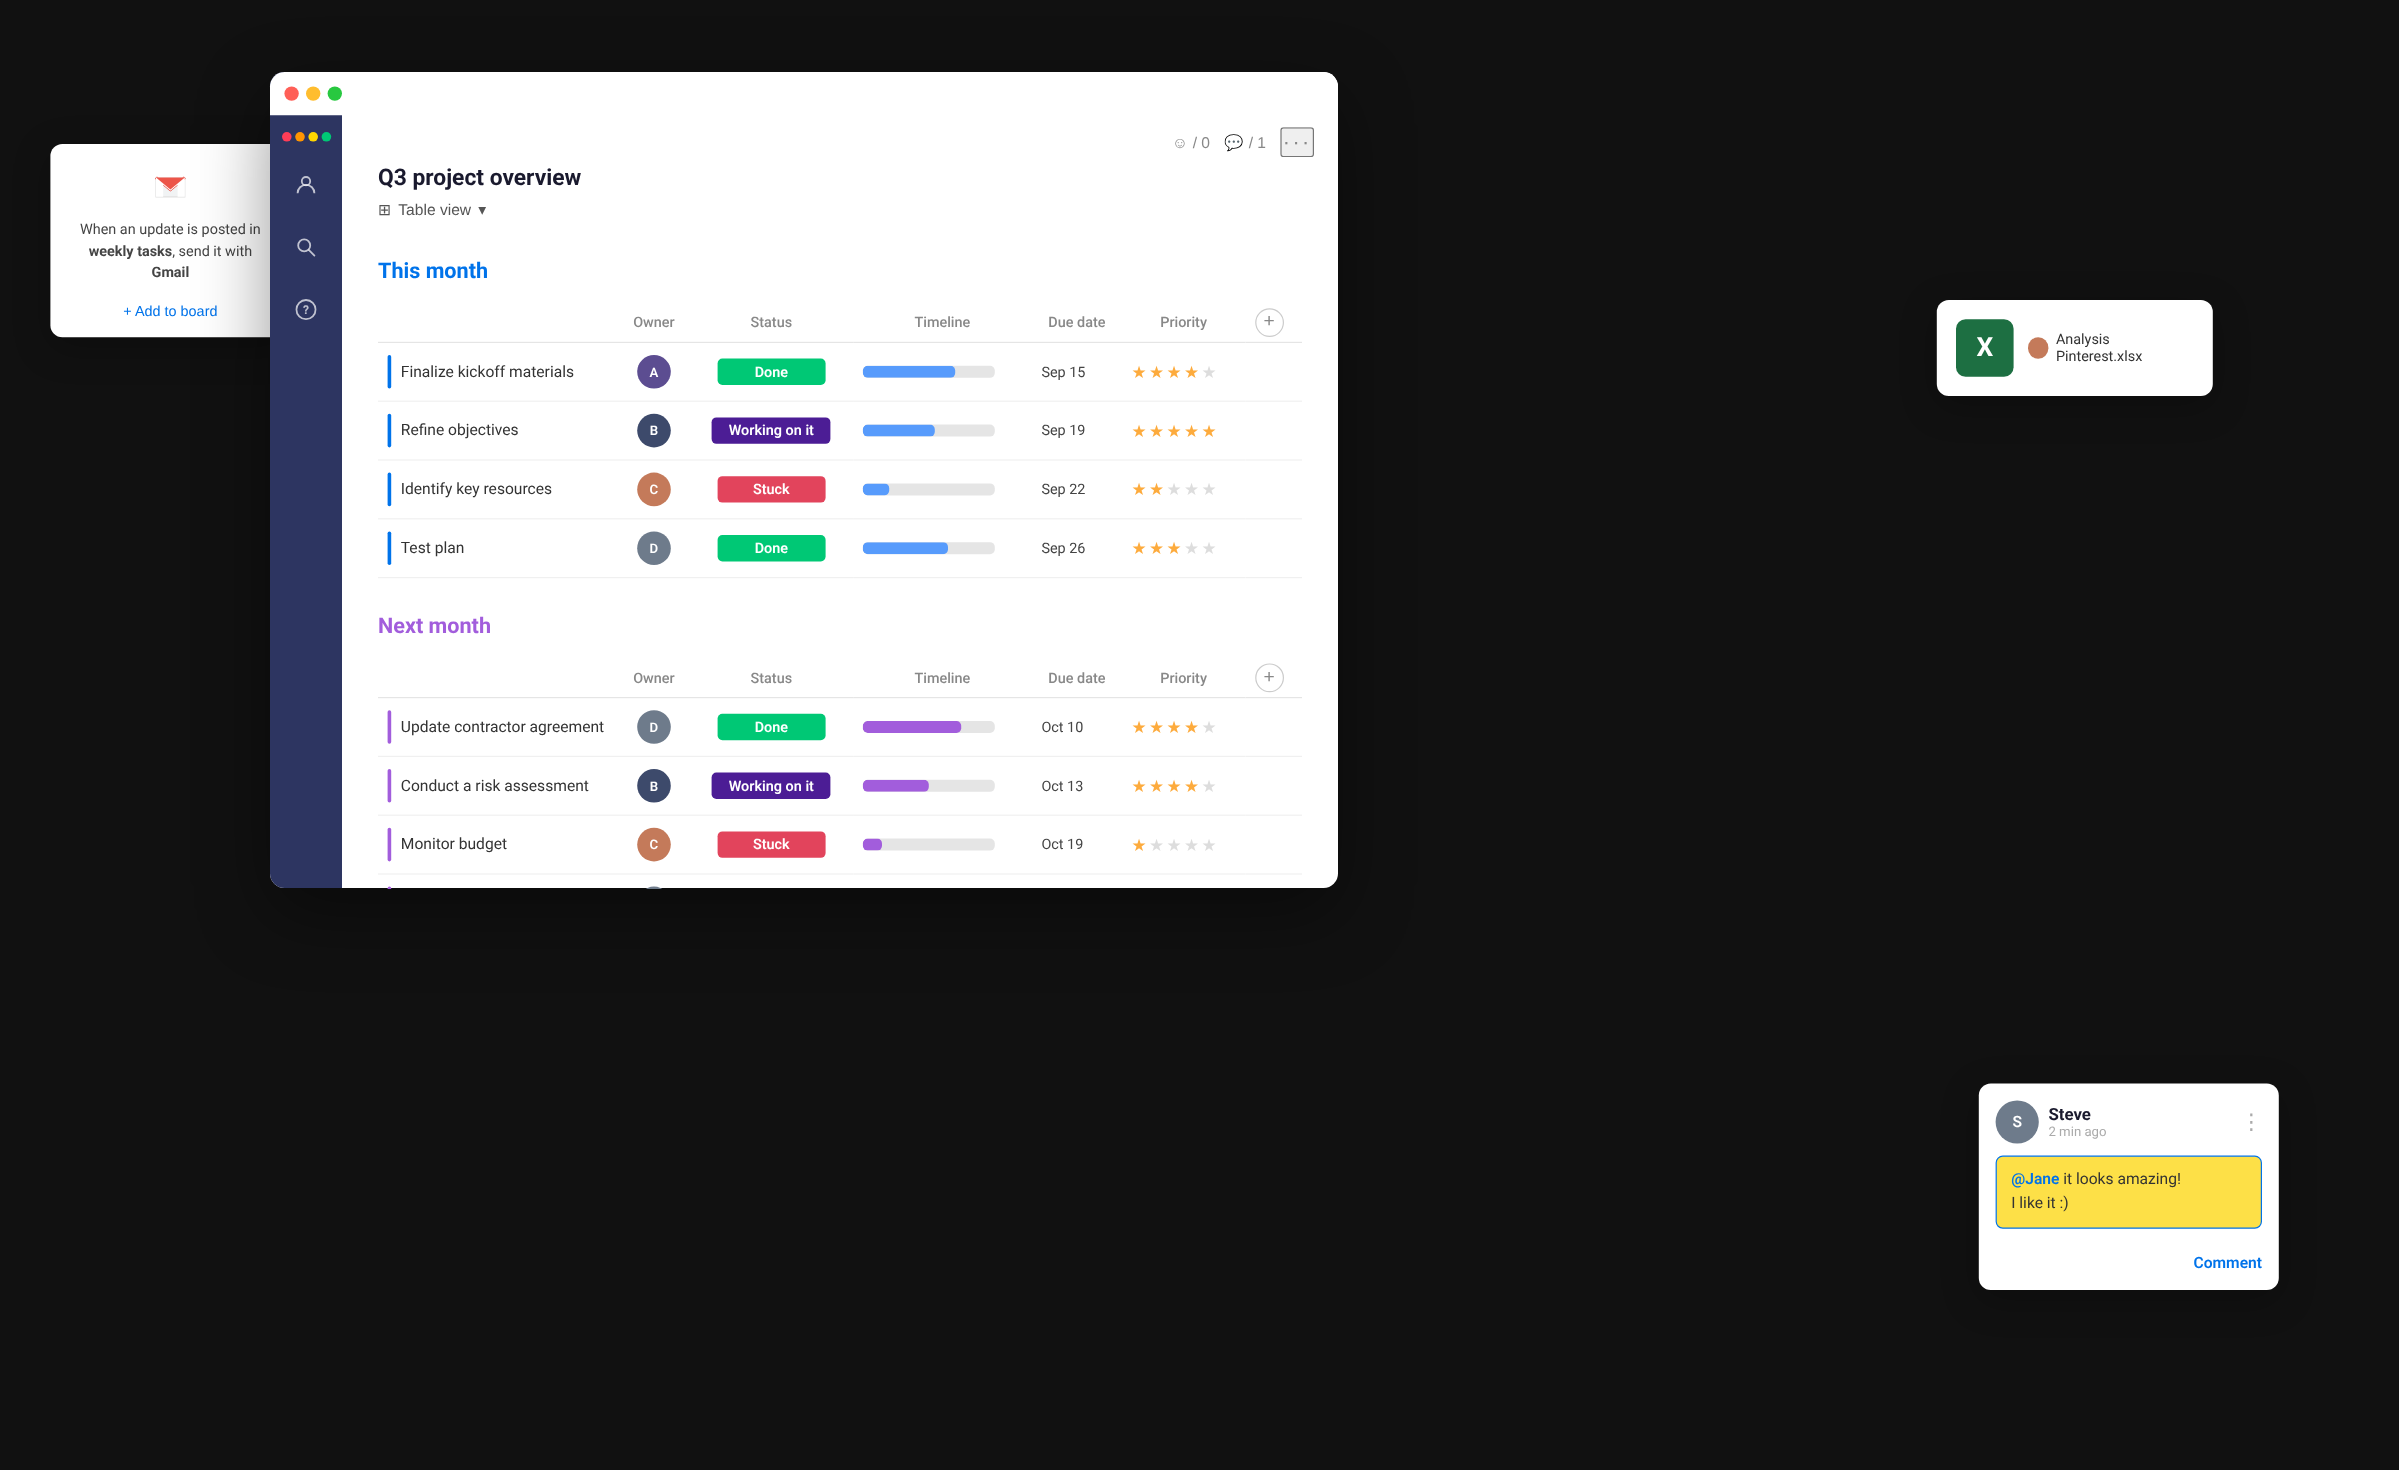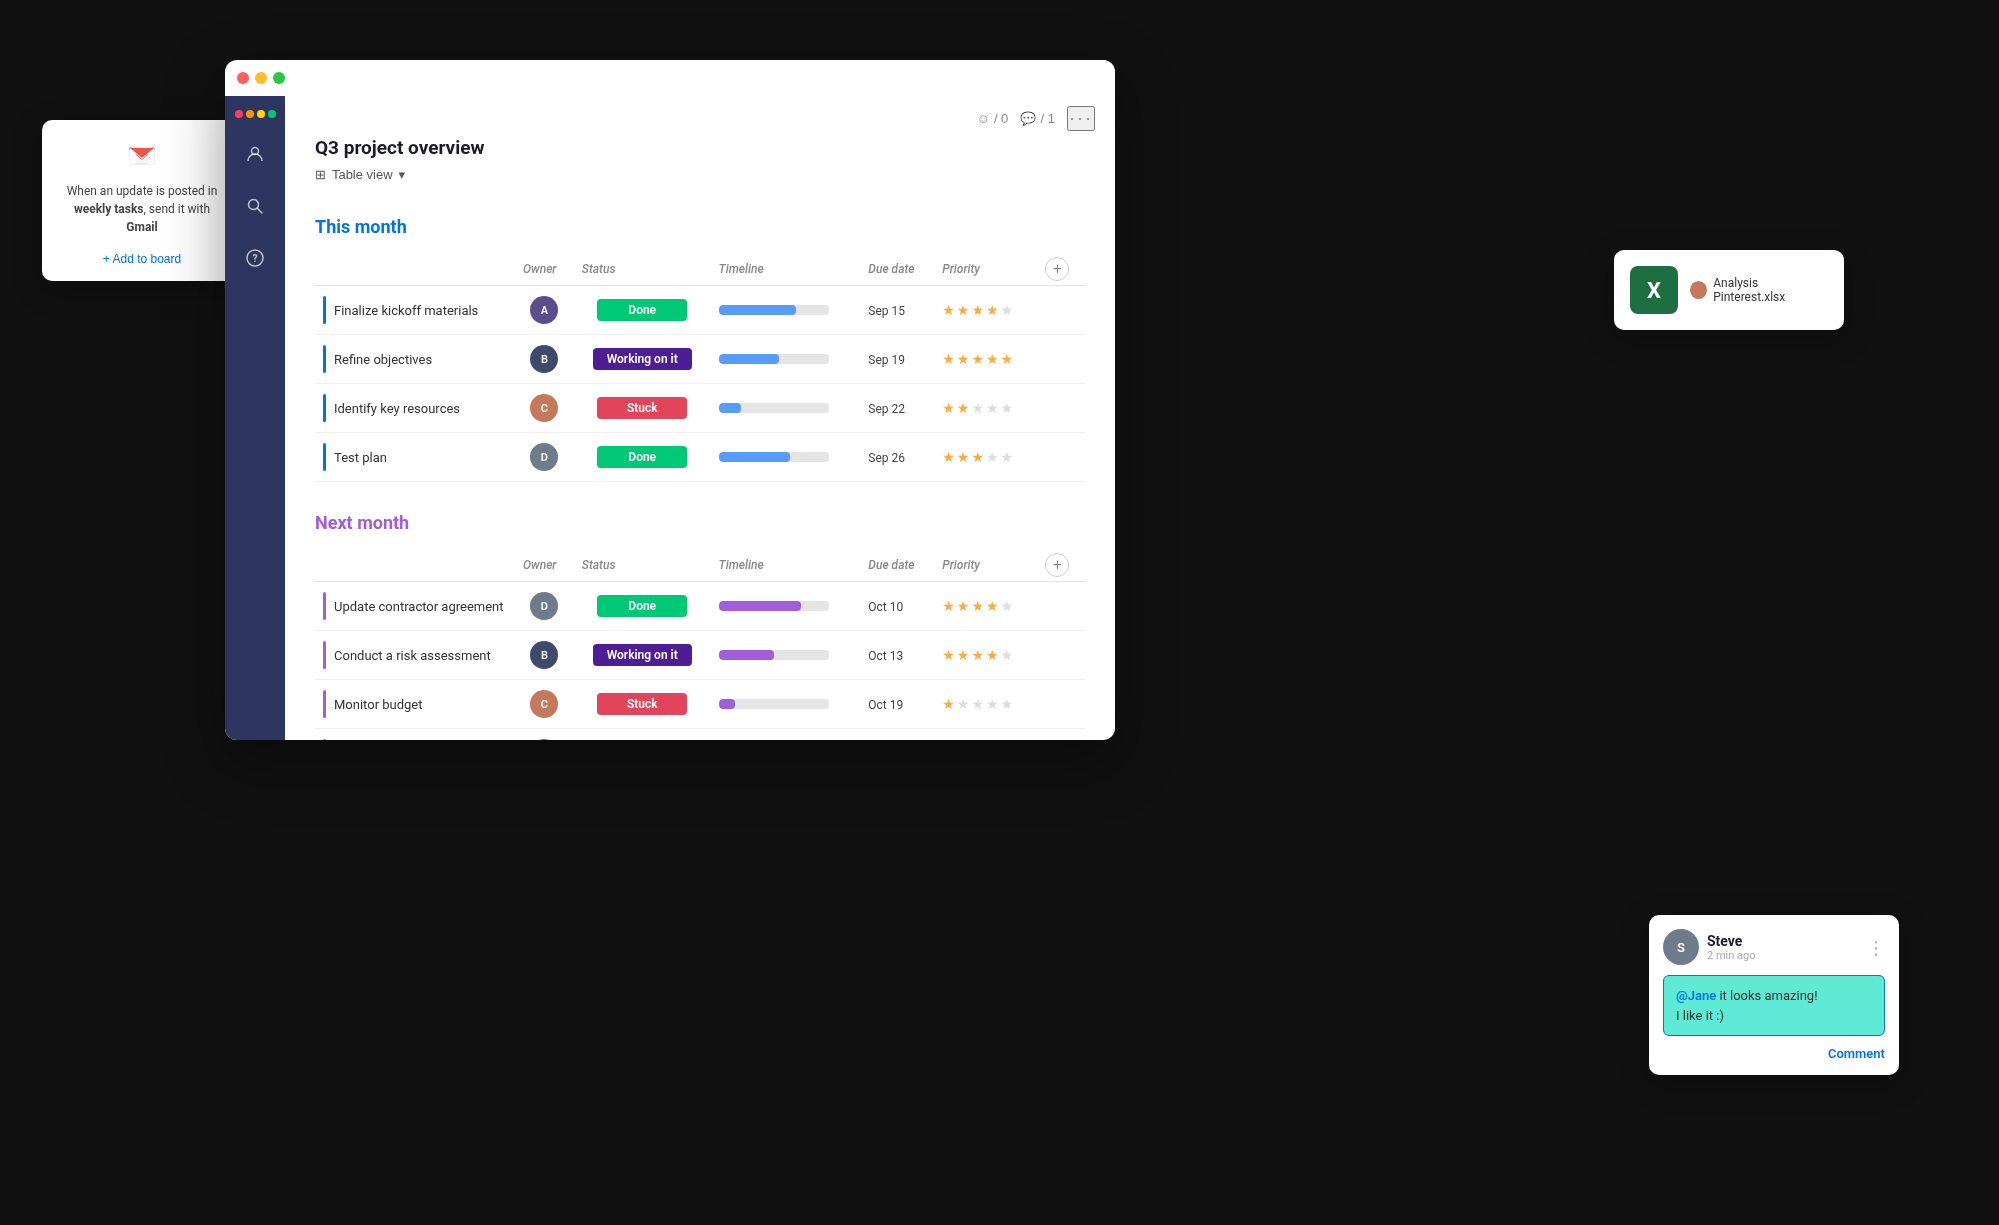--- a/index.html
+++ b/index.html
@@ -134,21 +134,21 @@
       margin-bottom: 30px;
     }
     .task-table th {
       font-size: 12px;
       font-weight: 500;
       color: #888;
       text-align: left;
       padding: 4px 8px;
       border-bottom: 1px solid #e5e5e5;
     }
-    .task-table th.center { text-align: left; font-style: italic; }
+    .task-table th.center { text-align: center; }
     .task-table tr.task-row {
       border-bottom: 1px solid #f0f0f0;
     }
     .task-table tr.task-row td {
       padding: 10px 8px;
       font-size: 13px;
       color: #333;
     }
     .task-name-cell {
       display: flex;
@@ -361,28 +361,28 @@
     .comment-time {
       font-size: 11px;
       color: #aaa;
     }
     .comment-more {
       font-size: 18px;
       color: #aaa;
       cursor: pointer;
     }
     .comment-box {
-      background: #5eead4;
+      background: #fde047;
       border: 1.5px solid #0073ea;
       border-radius: 6px;
       padding: 10px 12px;
       font-size: 13px;
       color: #333;
       line-height: 1.5;
-      margin-bottom: 10px;
+      margin-bottom: 22px;
     }
     .comment-box .mention { color: #0073ea; font-weight: 600; }
     .comment-action {
       text-align: right;
       font-size: 13px;
       color: #0073ea;
       font-weight: 600;
       cursor: pointer;
     }
 

